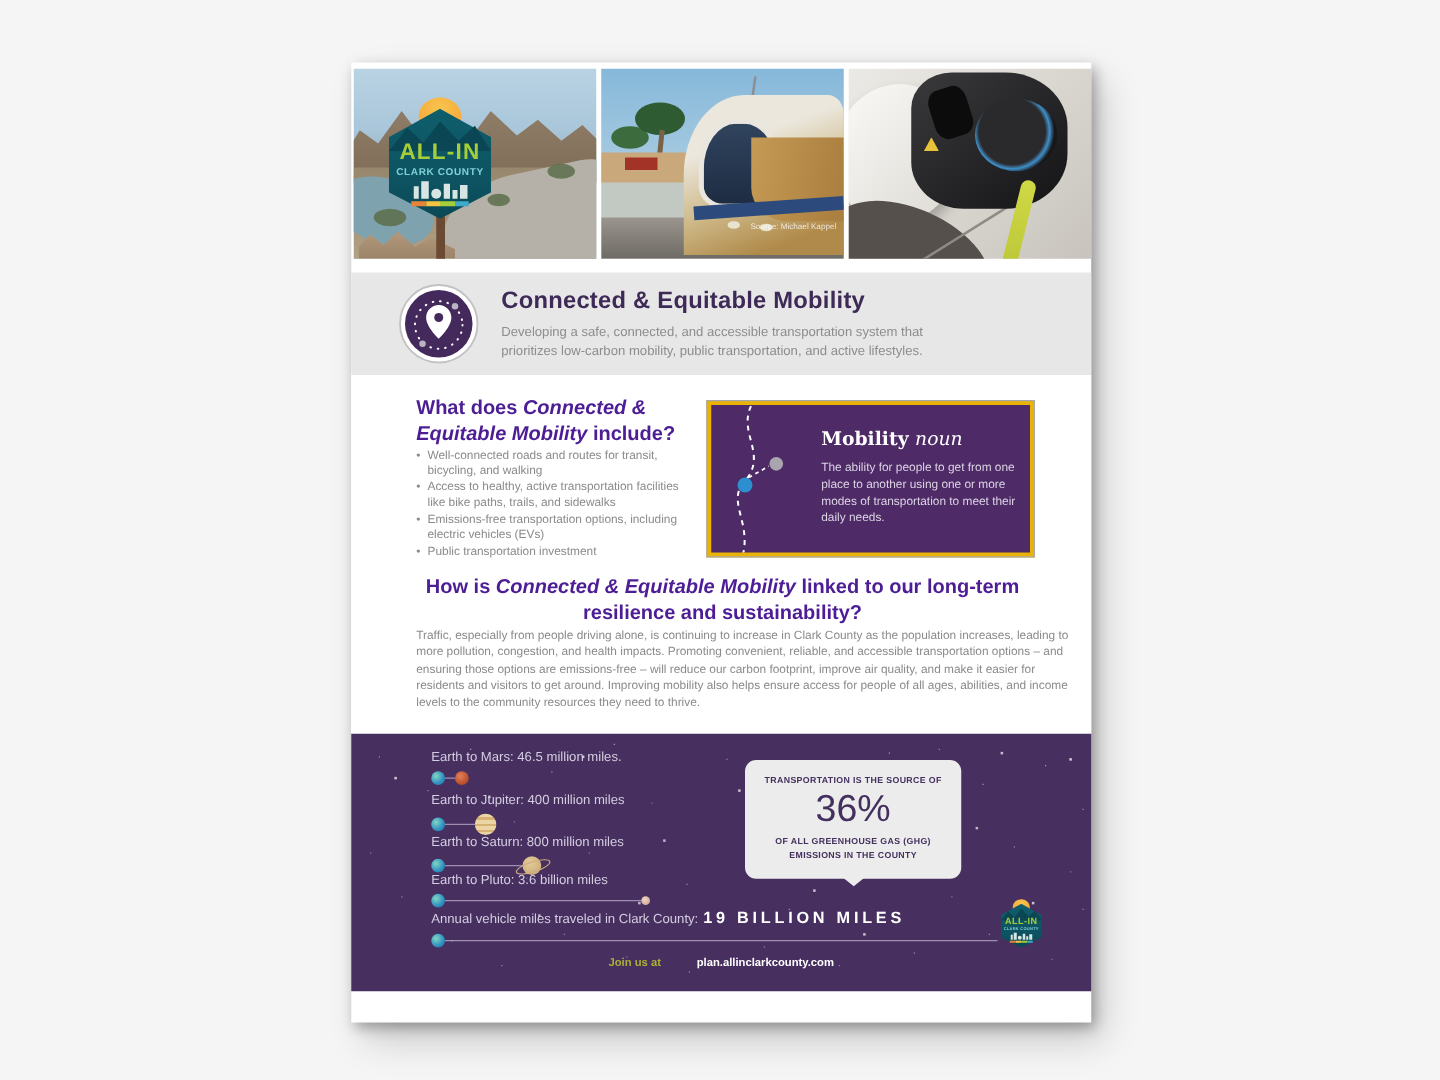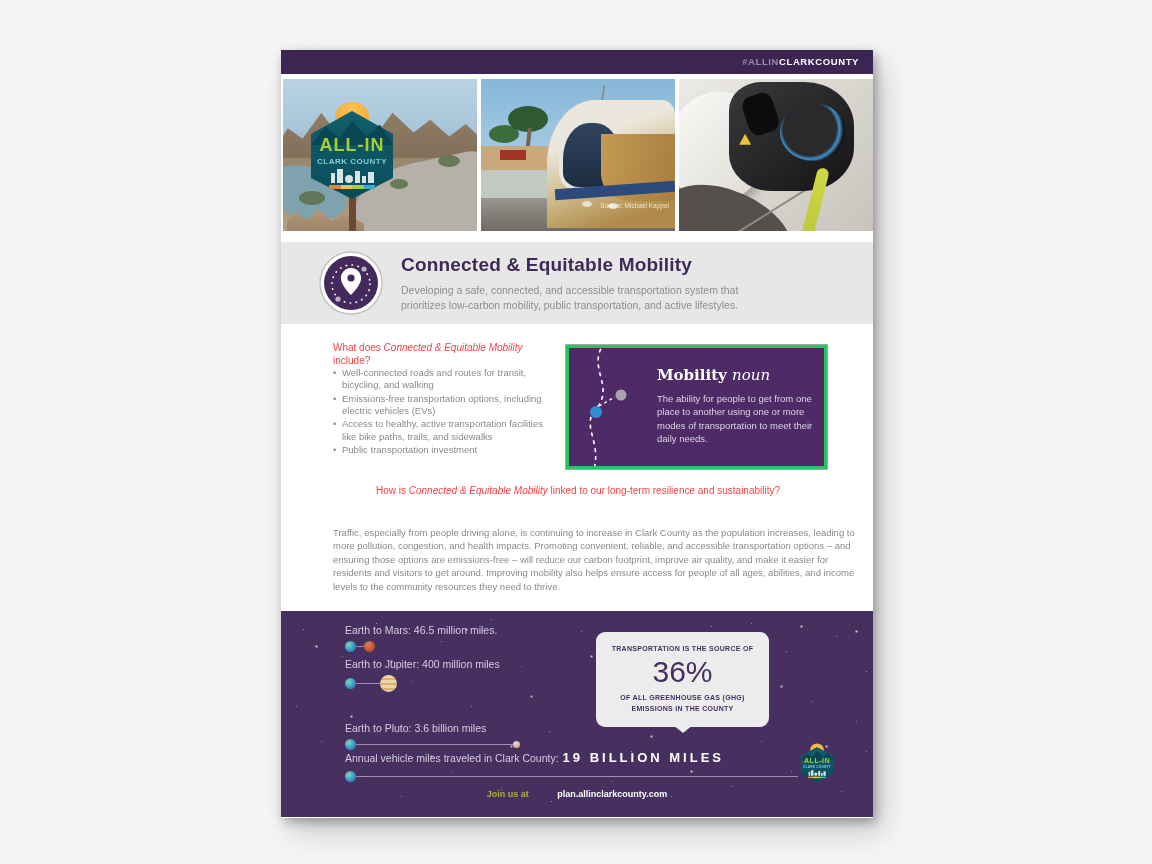--- a/index.html
+++ b/index.html
@@ -91,28 +91,28 @@
 
   
   .band { margin-top:11px; height:82px; background:#e8e7e8; display:flex; align-items:center; }
   .band .icon { margin-left:38px; width:64px; height:64px; flex:0 0 auto; }
   .band .text { margin-left:18px; }
   .band h1 { font-size:19px; font-weight:bold; color:#3e2a56; letter-spacing:.2px; }
   .band p  { margin-top:7px; font-size:10.5px; line-height:1.35; color:#8e8d8e; width:345px; }
 
   
   .main { position:relative; height:287px; background:#fff; }
-  .h2 { font-size:10px; font-weight:normal; color:#ef4444; line-height:1.3; }
+  .h2 { font-size:16px; font-weight:bold; color:#4c1d95; line-height:1.3; }
   .h2 em { font-style:italic; }
   .includes { position:absolute; left:52px; top:17px; width:218px; }
   .includes ul { margin-top:0; list-style:none; }
   .includes li { font-size:9.5px; color:#8a8a8a; line-height:1.3; padding-left:9px; position:relative; margin-bottom:1px; }
   .includes li::before { content:"•"; position:absolute; left:0; color:#8a8a8a; }
 
-  .defbox { position:absolute; left:284px; top:20px; width:263px; height:126px; border:1px solid #a9a9a9; background:#22c55e; padding:3px; }
+  .defbox { position:absolute; left:284px; top:20px; width:263px; height:126px; border:1px solid #a9a9a9; background:#eab308; padding:3px; }
   .defbox .inner { position:relative; width:100%; height:100%; background:#4e2a66; overflow:hidden; }
   .defbox .route { position:absolute; left:0; top:0; }
   .defbox .term { position:absolute; left:88px; top:18px; color:#fff; font-family:"DejaVu Serif",serif; font-size:15px; font-weight:bold; }
   .defbox .term em { font-weight:normal; font-style:italic; }
   .defbox .defbody { position:absolute; left:88px; top:44px; width:156px; font-size:9.5px; line-height:1.4; color:#ddd5e6; }
 
   .linked { position:absolute; left:52px; top:160px; width:490px;text-align:center; }
   .para { position:absolute; left:52px; top:202px; width:527px; font-size:9.5px; line-height:1.42; color:#8a8a8a; }
 
   
@@ -155,23 +155,20 @@
 
   .joinus { position:absolute; left:0; top:178px; width:100%; text-align:center; font-size:9px; font-weight:bold; }
   .joinus .pre { color:#aab038; }
   .joinus .link { color:#fff; margin-left:0;padding-left:26px; }
 </style>
 </head>
 <body>
 
 <div class="flyer">
 
-  <div class="topbar">
-    <span class="muted">#ALLIN</span><span class="bold">CLARKCOUNTY</span>
-  </div>
 
   <div class="photos">
     <div class="photo p1">
       <div class="mtns"></div>
       <div class="ground"></div>
       <div class="river"></div>
       <div class="road"></div>
       <div class="rocks"></div>
       <div class="bush1"></div>
       <div class="bush2"></div>
@@ -245,22 +242,22 @@
       <p>Developing a safe, connected, and accessible transportation system that prioritizes low-carbon mobility, public transportation, and active lifestyles.</p>
     </div>
   </div>
 
   <div class="main">
 
     <div class="includes">
       <div class="h2"><span>What does </span><em>Connected &amp; Equitable Mobility</em><span> include?</span></div>
       <ul>
         <li>Well-connected roads and routes for transit, bicycling, and walking</li>
+        <li>Access to healthy, active transportation facilities like bike paths, trails, and sidewalks</li>
         <li>Emissions-free transportation options, including electric vehicles (EVs)</li>
-        <li>Access to healthy, active transportation facilities like bike paths, trails, and sidewalks</li>
         <li>Public transportation investment</li>
       </ul>
     </div>
 
     <div class="defbox">
       <div class="inner">
         <svg class="route" width="80" height="119" viewBox="0 0 80 119">
           <path d="M36 -6 C16 20 48 38 26 62 C12 78 34 96 24 124" fill="none" stroke="#ffffff" stroke-width="1.6" stroke-dasharray="4 4"></path>
           <path d="M30 58 L46 49" fill="none" stroke="#ffffff" stroke-width="1.4" stroke-dasharray="3 3"></path>
           <circle cx="52" cy="47" r="5.5" fill="#a9a4ad"></circle>
@@ -291,20 +288,28 @@
 
     <div class="drow r-jup">
       <div class="dlabel">Earth to Jupiter: 400 million miles</div>
       <div class="track">
           <span class="planet earth"></span>
           <span class="line"></span>
           <span class="planet jupiter"></span>
         </div>
     </div>
 
+    <div class="drow r-sat">
+      <div class="dlabel">Earth to Saturn: 800 million miles</div>
+      <div class="track">
+          <span class="planet earth"></span>
+          <span class="line"></span>
+          <span class="planet saturn"></span>
+        </div>
+    </div>
 
     <div class="drow r-pluto">
       <div class="dlabel">Earth to Pluto: 3.6 billion miles</div>
       <div class="track">
           <span class="planet earth"></span>
           <span class="line"></span>
           <span class="planet pluto"></span>
         </div>
     </div>
 

